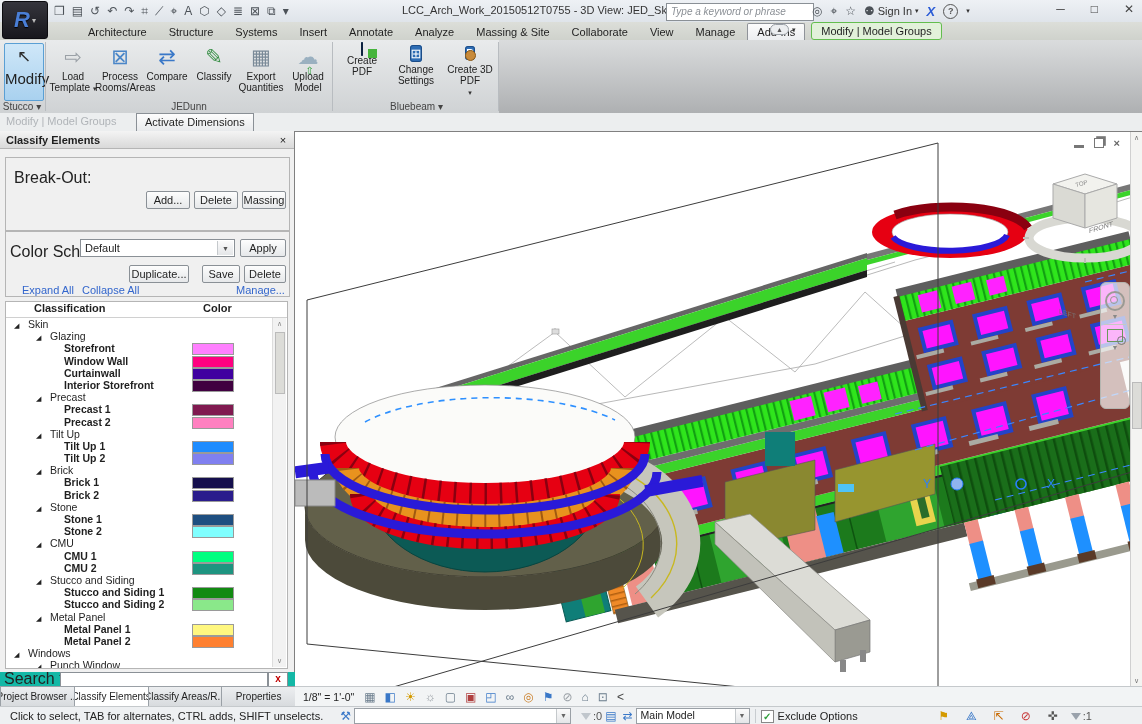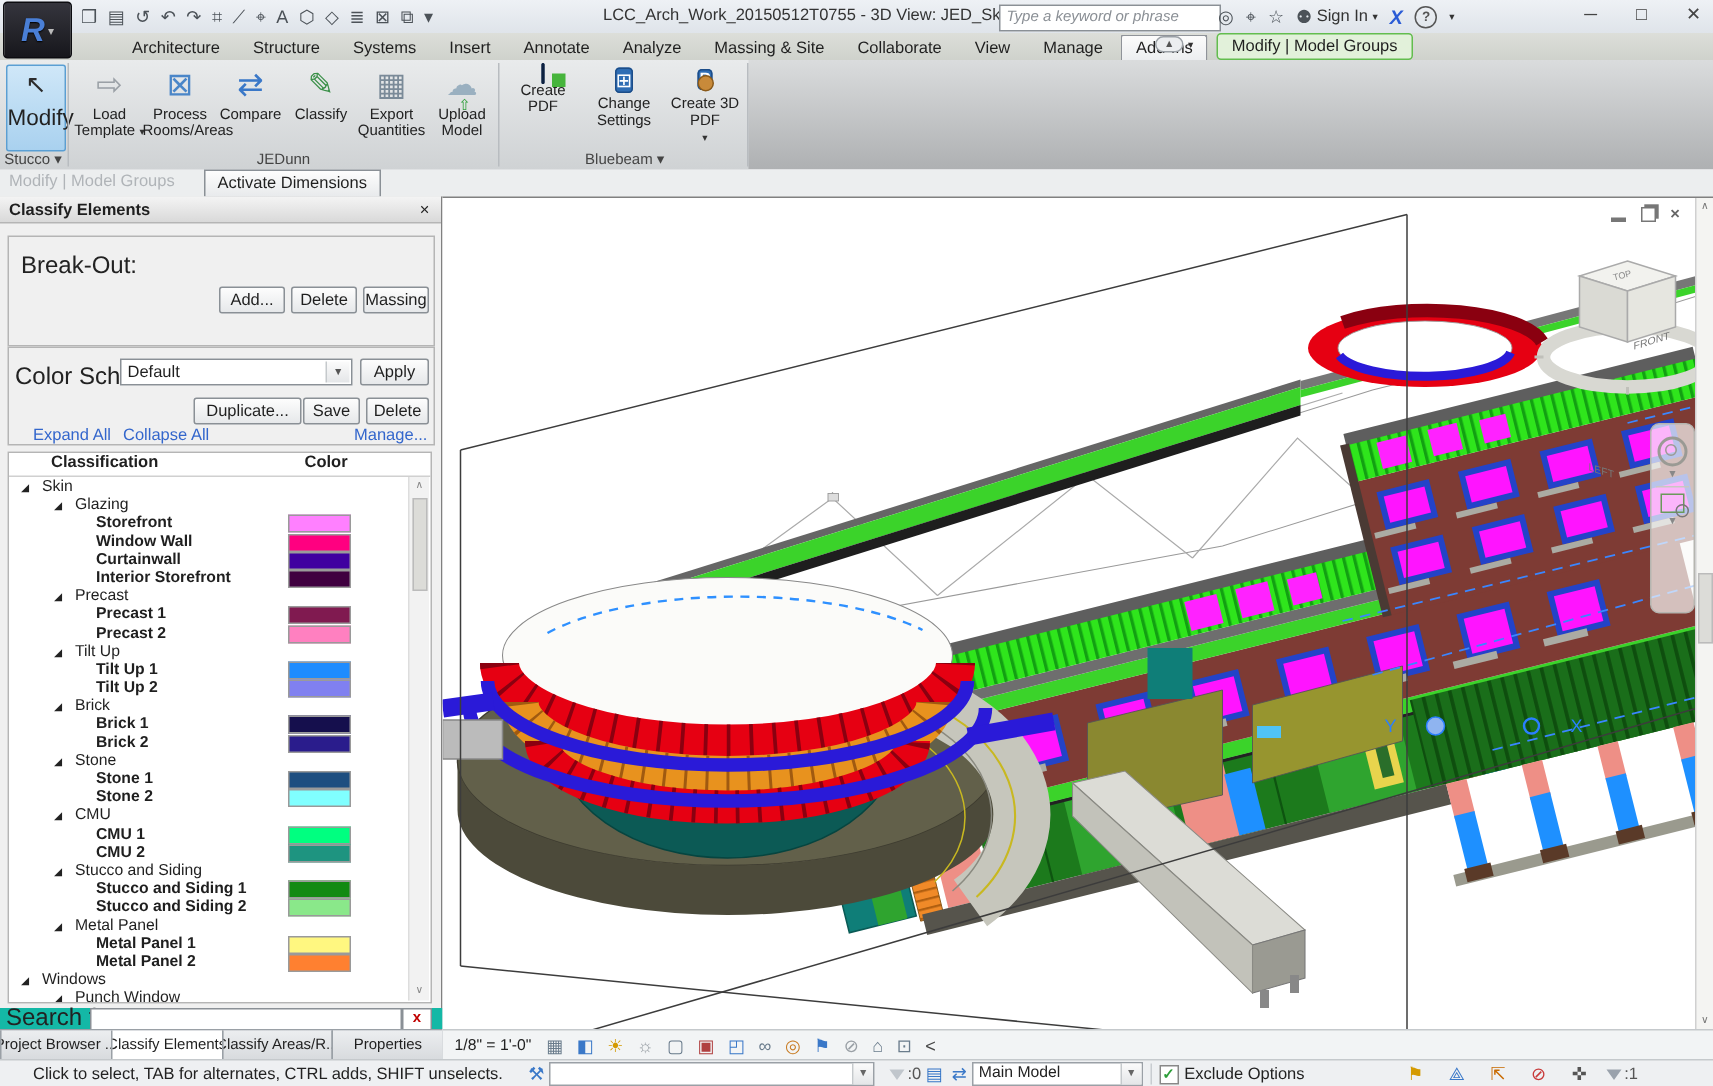--- a/index.html
+++ b/index.html
@@ -91,21 +91,21 @@
   #navbar .chev{text-align:center;font-size:7px;color:#888}
   #navbar .div{height:1px;background:#c8c8c2;margin:4px 3px}
   #navbar .zr{width:14px;height:11px;border:1.4px solid #6a9a5a;margin:2px auto;position:relative}
   #navbar .zr:after{content:"";position:absolute;right:-4px;bottom:-4px;width:7px;height:7px;border:1.4px solid #777;border-radius:50%}
   
   #vcb{left:295px;top:686px;width:847px;height:20px;background:#f2f4f5;border-top:1px solid #c5c9cc;display:flex;align-items:center;gap:6px;padding-left:8px;box-sizing:border-box}
   #vcb .scale{font-size:10.5px;color:#222;margin-right:4px;white-space:nowrap}
   .vcbi{font-size:12px;line-height:18px}
   
   #statusbar{left:0;top:706px;width:1142px;height:18px;background:#eef0f2;border-top:1px solid #c5c9cc;display:flex;align-items:center;font-size:11px;color:#222}
-  #statusbar .msg{margin-left:22px;white-space:nowrap}
+  #statusbar .msg{margin-left:10px;white-space:nowrap}
   #statusbar .sep{width:1px;height:14px;background:#c8ccd0;margin:0 5px}
   .scombo{height:14px;background:#fff;border:1px solid #9aa0a6;position:relative;font-size:10.5px;line-height:13px;padding:0 16px 0 4px}
   .scombo .car{position:absolute;right:0;top:0;bottom:0;width:13px;text-align:center;font-size:7px;color:#666;line-height:13px;background:linear-gradient(#fbfbfb,#e4e6e8);border-left:1px solid #c5c9cc}
   .sic{font-size:12px;margin:0 3px}
   .funnel{display:inline-block;width:0;height:0;border-left:5px solid transparent;border-right:5px solid transparent;border-top:7px solid #9aa2ac;margin:0 2px}
   .chk{width:11px;height:11px;border:1px solid #888;background:#fff;display:inline-flex;align-items:center;justify-content:center;color:#2e9e3a;font-size:10px;font-weight:bold;margin-right:4px}
   svg text{font-family:"Liberation Sans",sans-serif}
 </style>
 </head>
 <body>
@@ -254,21 +254,21 @@
   <div class="btn" style="left:146px;top:60px;width:44px">Add...</div>
   <div class="btn" style="left:194px;top:60px;width:44px">Delete</div>
   <div class="btn" style="left:242px;top:60px;width:44px">Massing</div>
 
   <div class="group" style="top:100px;height:64px"></div>
   <div class="frow" style="left:10px;top:112px">Color Scheme:</div>
   <div class="combo" style="left:80px;top:108px;width:155px">
     <span>Default</span><span class="car">▼</span>
   </div>
   <div class="btn" style="left:240px;top:108px;width:46px">Apply</div>
-  <div class="btn" style="left:129px;top:134px;width:72px">Duplicate...</div>
+  <div class="btn" style="left:129px;top:134px;width:60px">Duplicate...</div>
   <div class="btn" style="left:202px;top:134px;width:38px">Save</div>
   <div class="btn" style="left:244px;top:134px;width:42px">Delete</div>
 
   <div class="link" style="left:22px;top:153px">Expand All</div>
   <div class="link" style="left:82px;top:153px">Collapse All</div>
   <div class="link" style="left:236px;top:153px">Manage...</div>
 
   <div id="treewrap">
     <div id="treehdr">
       <span style="position:absolute;left:28px">Classification</span>

